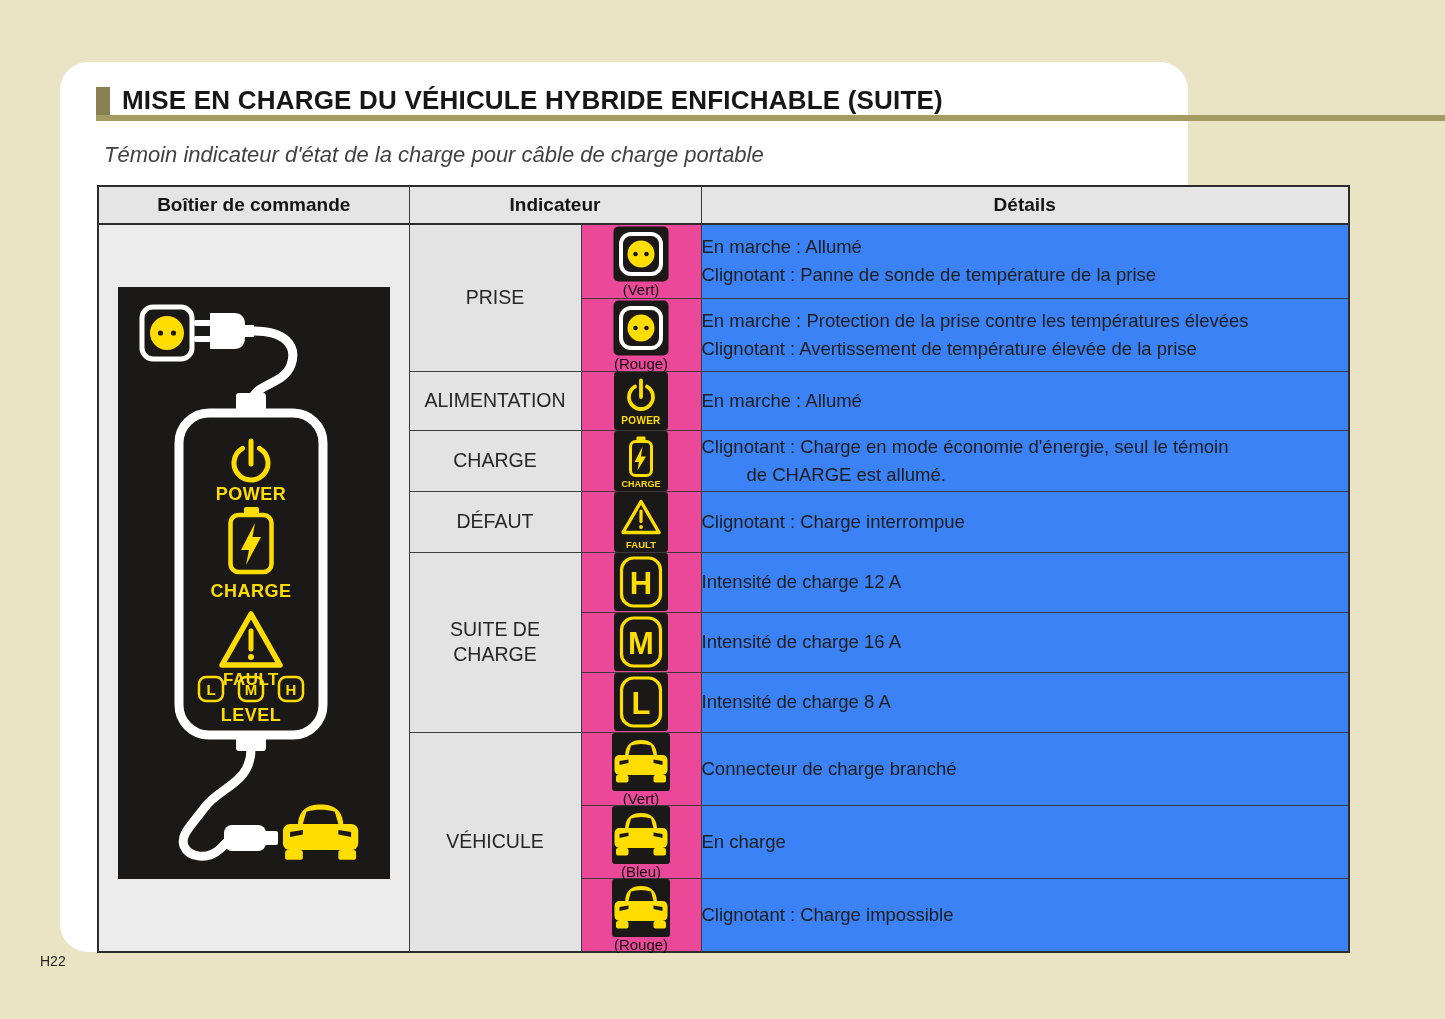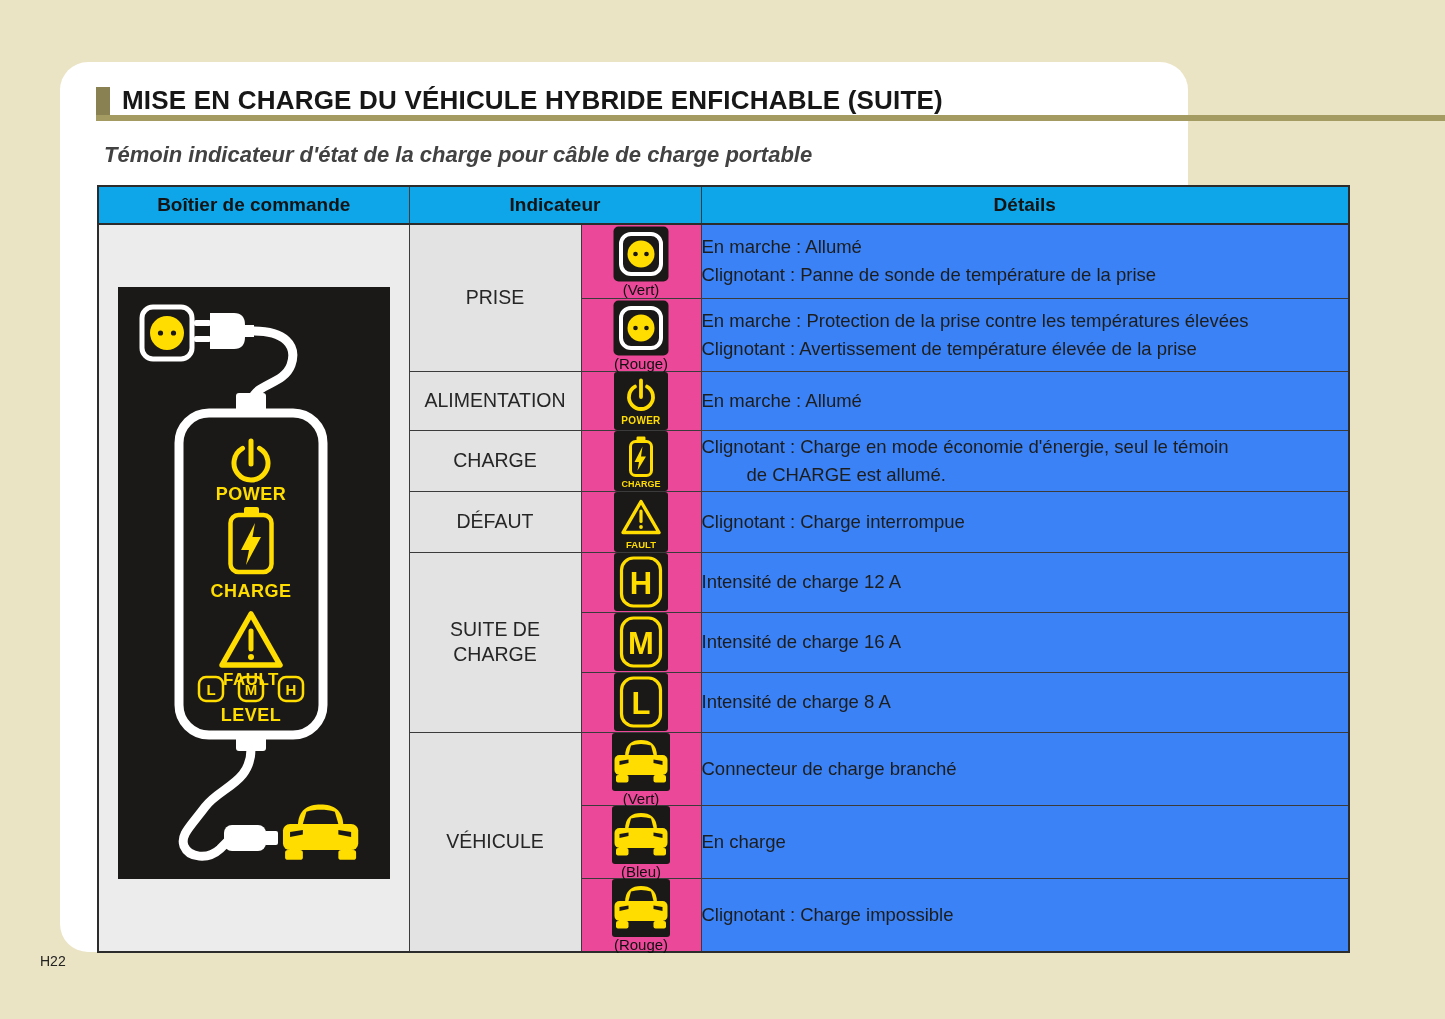--- a/index.html
+++ b/index.html
@@ -13,30 +13,30 @@
     background:#ffffff;border-radius:28px;
   }
   .title-block{position:absolute;left:36px;top:25px;width:14px;height:34px;background:#8a8153;}
   .title-rule{position:absolute;left:36px;top:53px;width:1349px;height:6px;background:#a49b62;}
   h1.page-title{
     position:absolute;left:62px;top:23px;margin:0;
     font-size:26px;font-weight:bold;color:#171717;line-height:30px;letter-spacing:.2px;
   }
   h2.page-subtitle{
     position:absolute;left:44px;top:80px;margin:0;
-    font-size:22px;font-weight:bold;font-style:italic;color:#424242;line-height:26px;
+    font-size:22px;font-weight:normal;font-style:italic;color:#424242;line-height:26px;
   }
   table.status{
     position:absolute;left:37px;top:123px;width:1251px;
     border-collapse:collapse;table-layout:fixed;
     border:2px solid #2c2c2c;
   }
   table.status th,table.status td{border:1.5px solid #3b3b3b;padding:0;}
   table.status thead th{
-    height:36px;background:#0ea5e9;font-size:19px;font-weight:bold;color:#141414;
+    height:36px;background:#e5e5e5;font-size:19px;font-weight:bold;color:#141414;
     text-align:center;border-bottom:2px solid #2c2c2c;
   }
   td.diagram-cell{background:#ececec;vertical-align:top;}
   td.label-cell{
     background:#e3e3e3;text-align:center;vertical-align:middle;
     font-size:19.5px;color:#262626;padding:0 13px;line-height:25px;
   }
   td.icon-cell{background:#ec4899;vertical-align:middle;}
   td.detail-cell{
     background:#3b82f6;vertical-align:middle;

